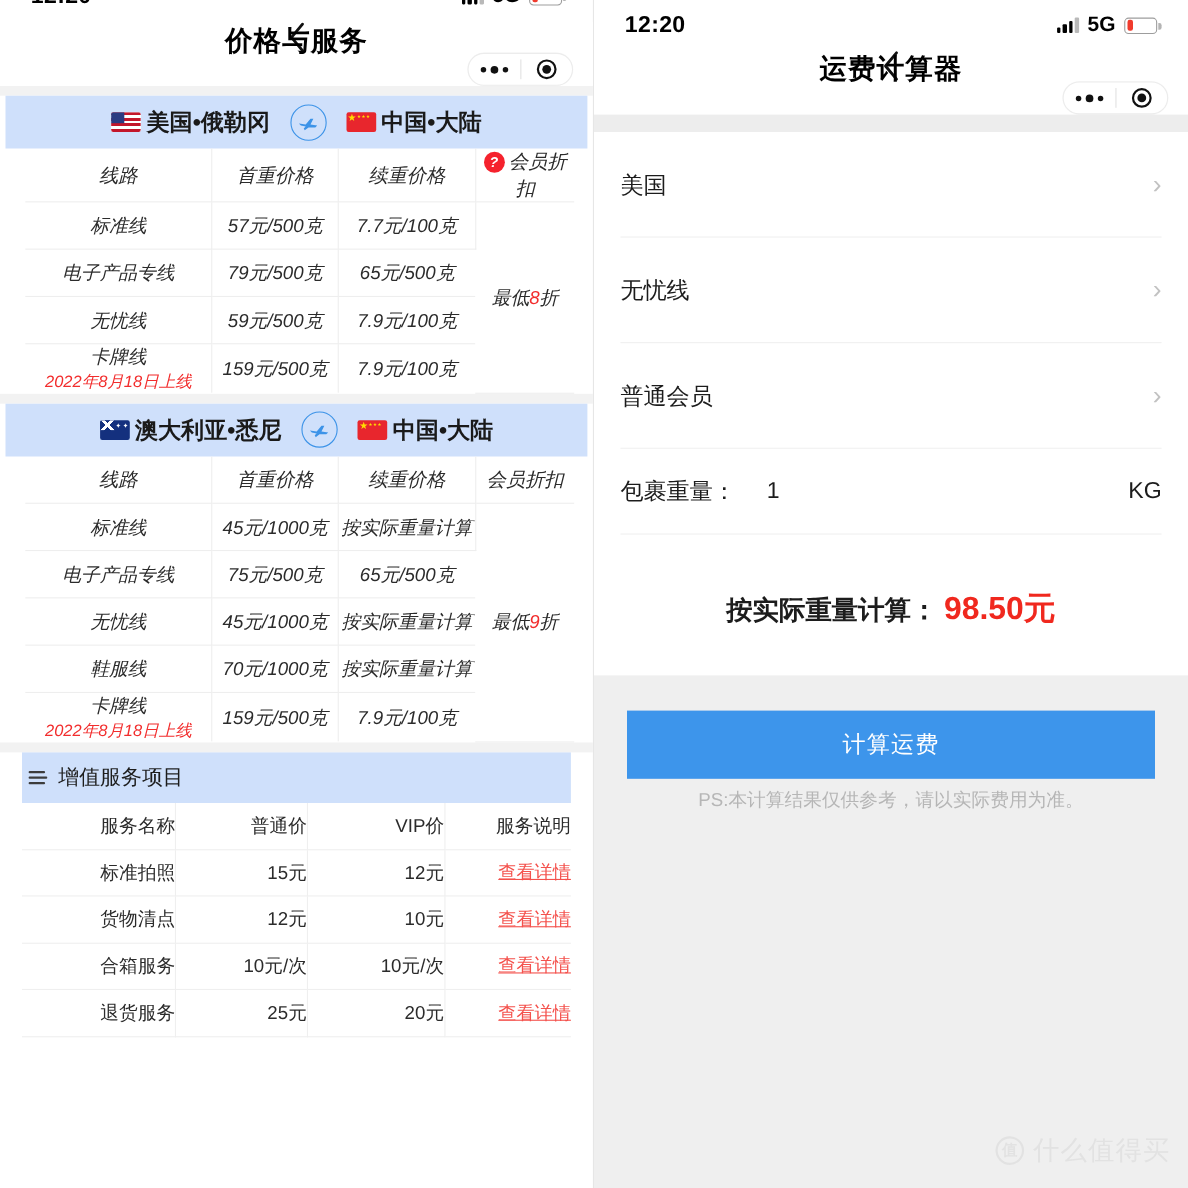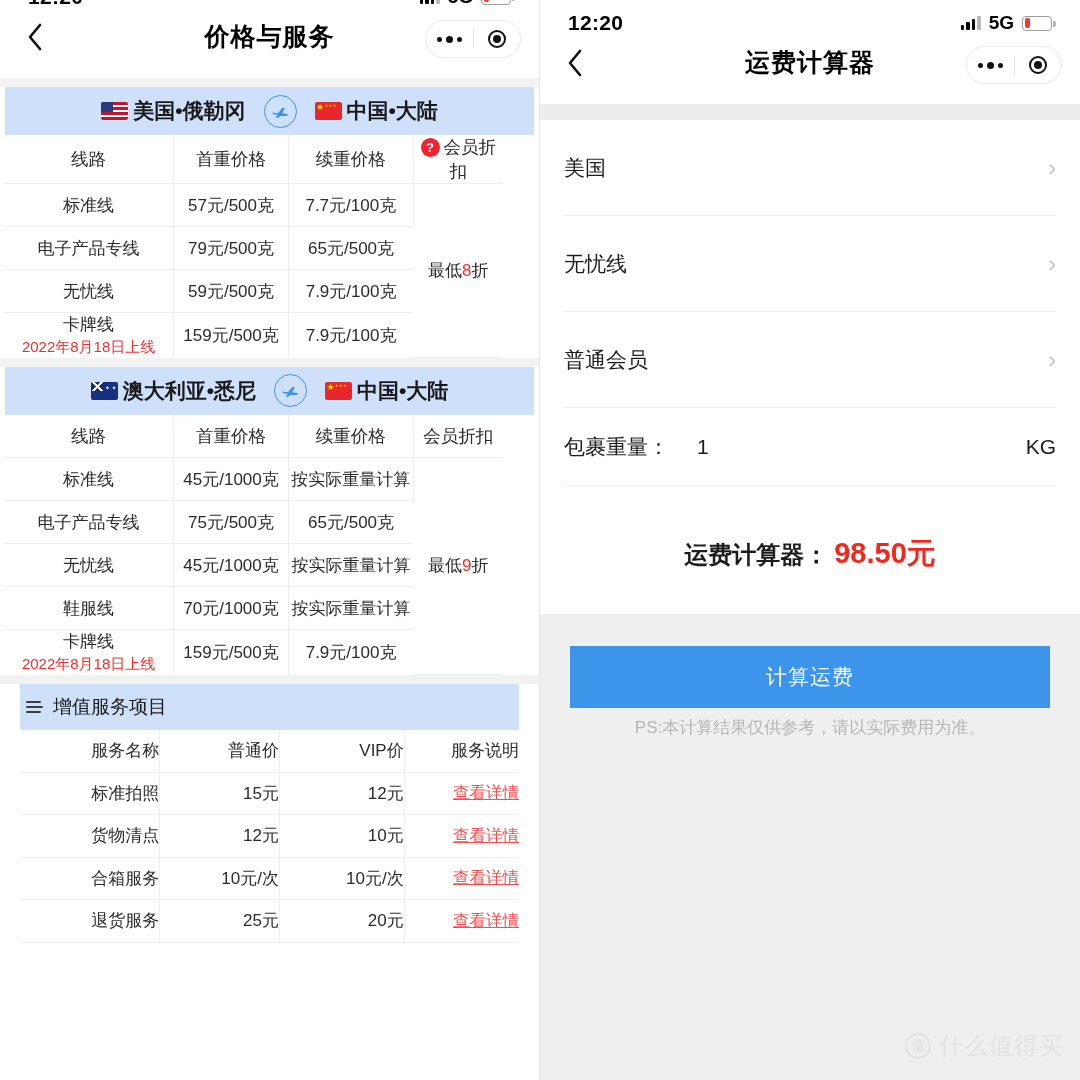--- a/index.html
+++ b/index.html
@@ -29,21 +29,21 @@
   .bars i:nth-child(3){height:11px;}
   .bars i:nth-child(4){height:14px;background:#b9b9b9;}
   .sb-net { font-size:19px; font-weight:600; }
   .battery { position:relative; width:30px; height:15px; border:1.6px solid #9d9d9d;
              border-radius:4px; display:flex; align-items:center; padding:1.5px; }
   .battery::after { content:""; position:absolute; right:-4.5px; top:4px; width:2.5px;
              height:6px; background:#b4b4b4; border-radius:0 2px 2px 0; }
   .battery i { display:block; height:100%; width:22%; background:#f03b2d; border-radius:2px; }
 
   
-  .navbar { height:58px; display:flex; position:relative; padding:0 18px; background:#fff; }
+  .navbar { height:58px; display:flex; align-items:center; position:relative; padding:0 18px; background:#fff;flex-direction:column; }
   .nav-back { width:34px; height:34px; display:flex; align-items:center; justify-content:center; }
   .nav-back svg { display:block; }
   .nav-title {
     position:absolute; left:0; right:0; text-align:center;
     font-size:25px; font-weight:bold; color:#000; pointer-events:none;
     letter-spacing:1px;
   }
   .capsule {
     margin-left:auto; width:96px; height:38px; border:1px solid #ececec;
     border-radius:19px; display:flex; align-items:center; background:#fff;
@@ -83,21 +83,21 @@
     background:
       linear-gradient(45deg, transparent 42%, #fff 42%, #fff 58%, transparent 58%),
       linear-gradient(-45deg, transparent 42%, #fff 42%, #fff 58%, transparent 58%),
       #14307e;
   }
   .flag-au::after { content:"✦ ✦"; position:absolute; right:1px; top:2px; color:#fff; font-size:6px; line-height:8px; }
   .plane-badge { width:33px; height:33px; border:1.8px solid #3c93e8; border-radius:50%;
     display:flex; align-items:center; justify-content:center; flex:none; }
   .plane-badge svg { display:block; }
 
-  table.price { width:calc(100% - 40px); margin:0 4px; border-collapse:collapse; table-layout:fixed; }
+  table.price { width:calc(100% - 40px); margin:0 23px; border-collapse:collapse; table-layout:fixed;font-style:italic; }
   table.price th, table.price td {
     border-bottom:1px solid #eeeeee; border-right:1px solid #eeeeee;
     text-align:center; font-size:17px; color:#2b2b2b; font-weight:normal;
     padding:0; height:43px; vertical-align:middle;
   }
   table.price th { font-size:17.5px; }
   table.price tr td:last-child, table.price tr th:last-child { border-right:none; }
   table.price tr:last-child td { border-bottom:none; }
   .col-route { width:34%; }
   .col-first { width:23%; }
@@ -440,21 +440,21 @@
         <span class="chev">›</span>
       </div>
 
       <div class="weight-row">
         <span class="wlabel">包裹重量：</span>
         <span class="wval">1</span>
         <span class="wunit">KG</span>
       </div>
 
       <div class="result">
-        <span>运费计算器：</span><span class="amount">98.50元</span>
+        <span>按实际重量计算：</span><span class="amount">98.50元</span>
       </div>
 
       <div class="grey-panel">
         <button class="calc-btn">计算运费</button>
         <div class="ps-note">PS:本计算结果仅供参考，请以实际费用为准。</div>
       </div>
     </div>
 
     <div class="watermark">
       <div class="wm-logo">值</div>

